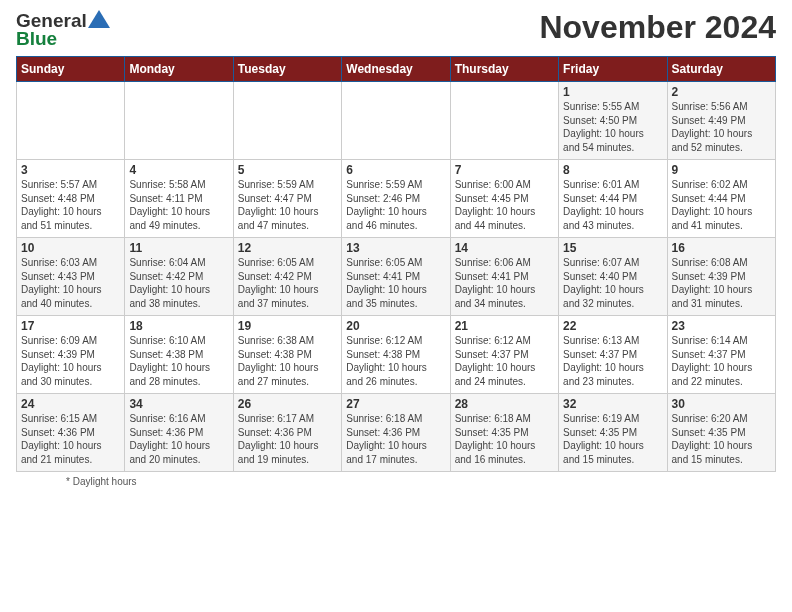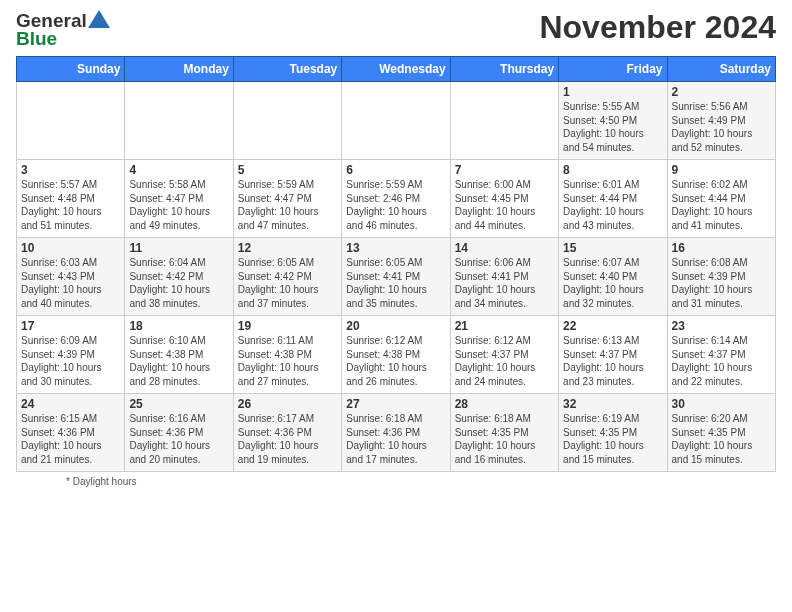--- a/index.html
+++ b/index.html
@@ -32,26 +32,26 @@
     .location-title {
       font-size: 15px;
       color: #555;
     }
     table {
       width: 100%;
       border-collapse: collapse;
       table-layout: fixed;
     }
     thead tr th {
-      background-color: #3b82f6;
+      background-color: #7f1d1d;
       color: #fff;
       font-size: 12px;
       font-weight: bold;
       padding: 5px 4px;
-      text-align: right;
+      text-align: left;
       border: 1px solid #1a5a9a;
     }
     tbody tr td {
       border: 1px solid #ccc;
       vertical-align: top;
       padding: 3px 4px;
       font-size: 9.5px;
       color: #333;
       height: 78px;
       background: #fff;
@@ -147,21 +147,21 @@
         <tr>
           <td>
             <span class="day-num">3</span>
             <div class="day-info">Sunrise: 5:57 AM
 Sunset: 4:48 PM
 Daylight: 10 hours and 51 minutes.</div>
           </td>
           <td>
             <span class="day-num">4</span>
             <div class="day-info">Sunrise: 5:58 AM
-Sunset: 4:47 PM
+Sunset: 4:11 PM
 Daylight: 10 hours and 49 minutes.</div>
           </td>
           <td>
             <span class="day-num">5</span>
             <div class="day-info">Sunrise: 5:59 AM
 Sunset: 4:47 PM
 Daylight: 10 hours and 47 minutes.</div>
           </td>
           <td>
             <span class="day-num">6</span>
@@ -240,21 +240,21 @@
 Daylight: 10 hours and 30 minutes.</div>
           </td>
           <td>
             <span class="day-num">18</span>
             <div class="day-info">Sunrise: 6:10 AM
 Sunset: 4:38 PM
 Daylight: 10 hours and 28 minutes.</div>
           </td>
           <td>
             <span class="day-num">19</span>
-            <div class="day-info">Sunrise: 6:11 AM
+            <div class="day-info">Sunrise: 6:38 AM
 Sunset: 4:38 PM
 Daylight: 10 hours and 27 minutes.</div>
           </td>
           <td>
             <span class="day-num">20</span>
             <div class="day-info">Sunrise: 6:12 AM
 Sunset: 4:38 PM
 Daylight: 10 hours and 26 minutes.</div>
           </td>
           <td>
@@ -277,21 +277,21 @@
           </td>
         </tr>
         <tr>
           <td>
             <span class="day-num">24</span>
             <div class="day-info">Sunrise: 6:15 AM
 Sunset: 4:36 PM
 Daylight: 10 hours and 21 minutes.</div>
           </td>
           <td>
-            <span class="day-num">25</span>
+            <span class="day-num">34</span>
             <div class="day-info">Sunrise: 6:16 AM
 Sunset: 4:36 PM
 Daylight: 10 hours and 20 minutes.</div>
           </td>
           <td>
             <span class="day-num">26</span>
             <div class="day-info">Sunrise: 6:17 AM
 Sunset: 4:36 PM
 Daylight: 10 hours and 19 minutes.</div>
           </td>

